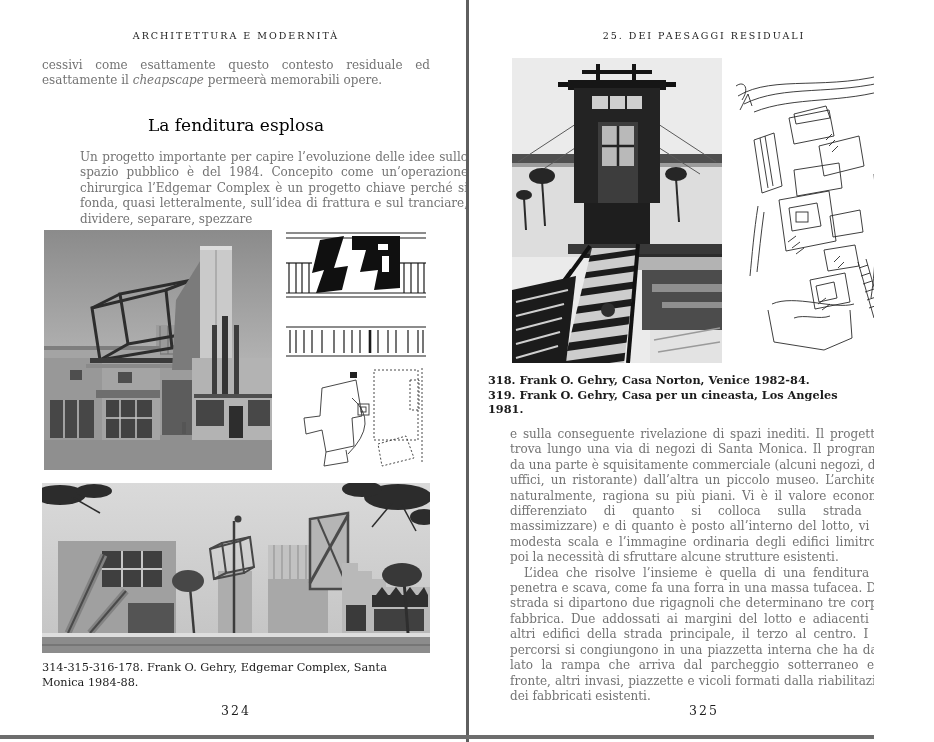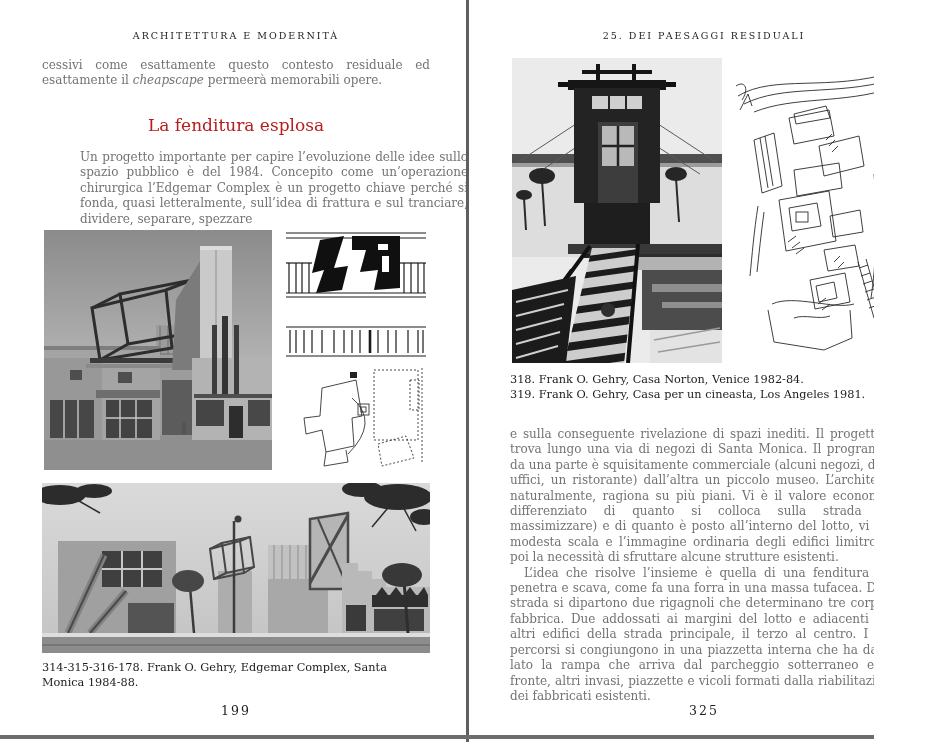--- a/index.html
+++ b/index.html
@@ -11,21 +11,21 @@
   .running-head{
     font-size:9.5px;letter-spacing:2px;text-align:center;color:#1c1c1c;
     font-variant:small-caps;text-transform:uppercase;
   }
   .bodytext{
     font-size:12px;line-height:15.4px;text-align:justify;color:#737373;
     -webkit-hyphens:auto;hyphens:auto;
   }
   .bodytext p{margin:0;}
   .bodytext p.indent{text-indent:14px;}
-  .section-heading{font-size:17px;text-align:center;color:#b91c1c;}
+  .section-heading{font-size:17px;text-align:center;color:#000000;}
   .caption{font-size:11.3px;line-height:14.5px;color:#1c1c1c;text-align:left;}
   .pagenum{font-size:12.5px;letter-spacing:2px;text-align:center;color:#1c1c1c;}
   .spine{position:absolute;left:466px;top:0;width:3px;height:742px;background:#5f5f5f;}
   .bottom-rule{position:absolute;left:0;top:735px;width:934px;height:4px;background:#6d6d6d;}
   .fig{display:block;}
   em{font-style:italic;}
 </style>
 </head>
 <body>
 
@@ -254,21 +254,21 @@
     <line x1="152" y1="150" x2="148" y2="104" stroke="#3a3a3a" stroke-width="2.5"></line>
     <ellipse cx="146" cy="98" rx="16" ry="11" fill="#474747"></ellipse>
 
     <rect x="0" y="150" width="388" height="4" fill="#dedede"></rect>
     <rect x="0" y="154" width="388" height="16" fill="#8c8c8c"></rect>
     <line x1="0" y1="162" x2="388" y2="162" stroke="#6f6f6f" stroke-width="1.5"></line>
   </svg>
 
   <div class="abs caption" style="left:42px;top:661px;width:388px;">314-315-316-178.  Frank O. Gehry, Edgemar Complex, Santa Monica 1984-88.</div>
 
-  <div class="abs pagenum" style="left:42px;top:703px;width:388px;">199</div>
+  <div class="abs pagenum" style="left:42px;top:703px;width:388px;">324</div>
 
   <div class="abs running-head" style="left:510px;top:30px;width:388px;">25.  dei paesaggi residuali</div>
 
   <svg class="abs fig" style="left:512px;top:58px;" width="210" height="305" viewBox="0 0 210 305">
     <rect width="210" height="305" fill="#ebebeb"></rect>
 
     <rect x="0" y="96" width="210" height="9" fill="#4f4f4f"></rect>
     <rect x="0" y="105" width="210" height="4" fill="#9c9c9c"></rect>
     <rect x="0" y="109" width="210" height="90" fill="#dddddd"></rect>
 
@@ -401,21 +401,21 @@
       <path d="M34 244 L40 276 L90 284 L118 272 L116 244"></path>
       <path d="M60 252 C70 248 86 254 96 250"></path>
 
       <path d="M92 74 L98 68 M95 80 L101 74 M98 86 L104 80"></path>
       <path d="M54 176 L62 170 M58 182 L66 176 M62 188 L70 182"></path>
       <path d="M100 196 L106 190 M104 202 L110 196"></path>
       <path d="M84 238 L92 232 M88 244 L96 238"></path>
     </g>
   </svg>
 
-  <div class="abs caption" style="left:510px;top:373px;width:388px;">
+  <div class="abs caption" style="left:488px;top:373px;width:388px;font-weight:bold;">
     <div>318.  Frank O. Gehry, Casa Norton, Venice 1982-84.</div>
     <div>319.  Frank O. Gehry, Casa per un cineasta, Los Angeles 1981.</div>
   </div>
 
   <div class="abs bodytext" style="left:510px;top:427px;width:388px;">
     <p>e sulla conseguente rivelazione di spazi inediti. Il progetto si trova lungo una via di negozi di Santa Monica. Il programma da una parte è squisitamente commerciale (alcuni negozi, degli uffici, un ristorante) dall’altra un piccolo museo. L’architetto, naturalmente, ragiona su più piani. Vi è il valore economico differenziato di quanto si colloca sulla strada (da massimizzare) e di quanto è posto all’interno del lotto, vi è la modesta scala e l’immagine ordinaria degli edifici limitrofi e poi la necessità di sfruttare alcune strutture esistenti.</p>
     <p class="indent">L’idea che risolve l’insieme è quella di una fenditura che penetra e scava, come fa una forra in una massa tufacea. Dalla strada si dipartono due rigagnoli che determinano tre corpi di fabbrica. Due addossati ai margini del lotto e adiacenti agli altri edifici della strada principale, il terzo al centro. I due percorsi si congiungono in una piazzetta interna che ha da un lato la rampa che arriva dal parcheggio sotterraneo e, di fronte, altri invasi, piazzette e vicoli formati dalla riabilitazione dei fabbricati esistenti.</p>
   </div>
 
   <div class="abs pagenum" style="left:510px;top:703px;width:388px;">325</div>

